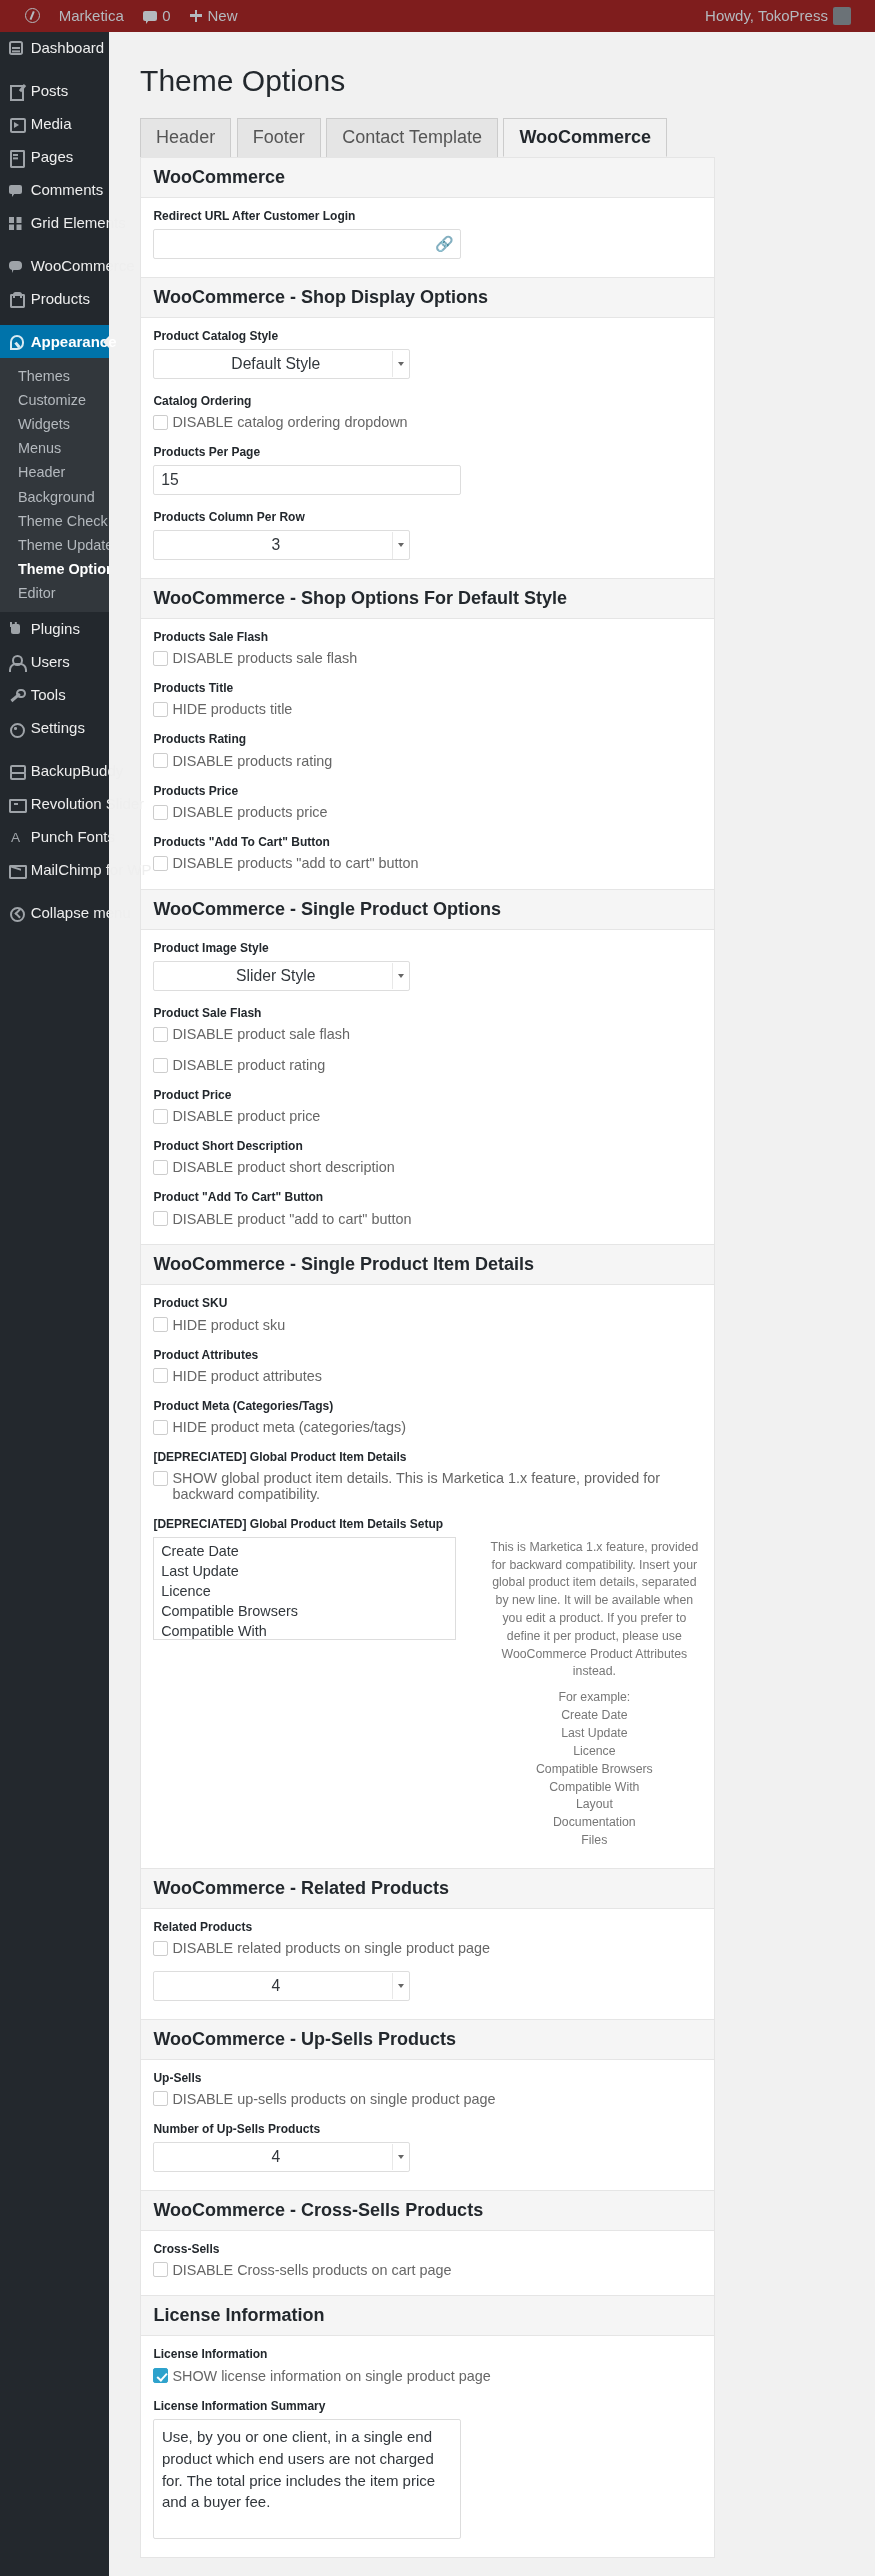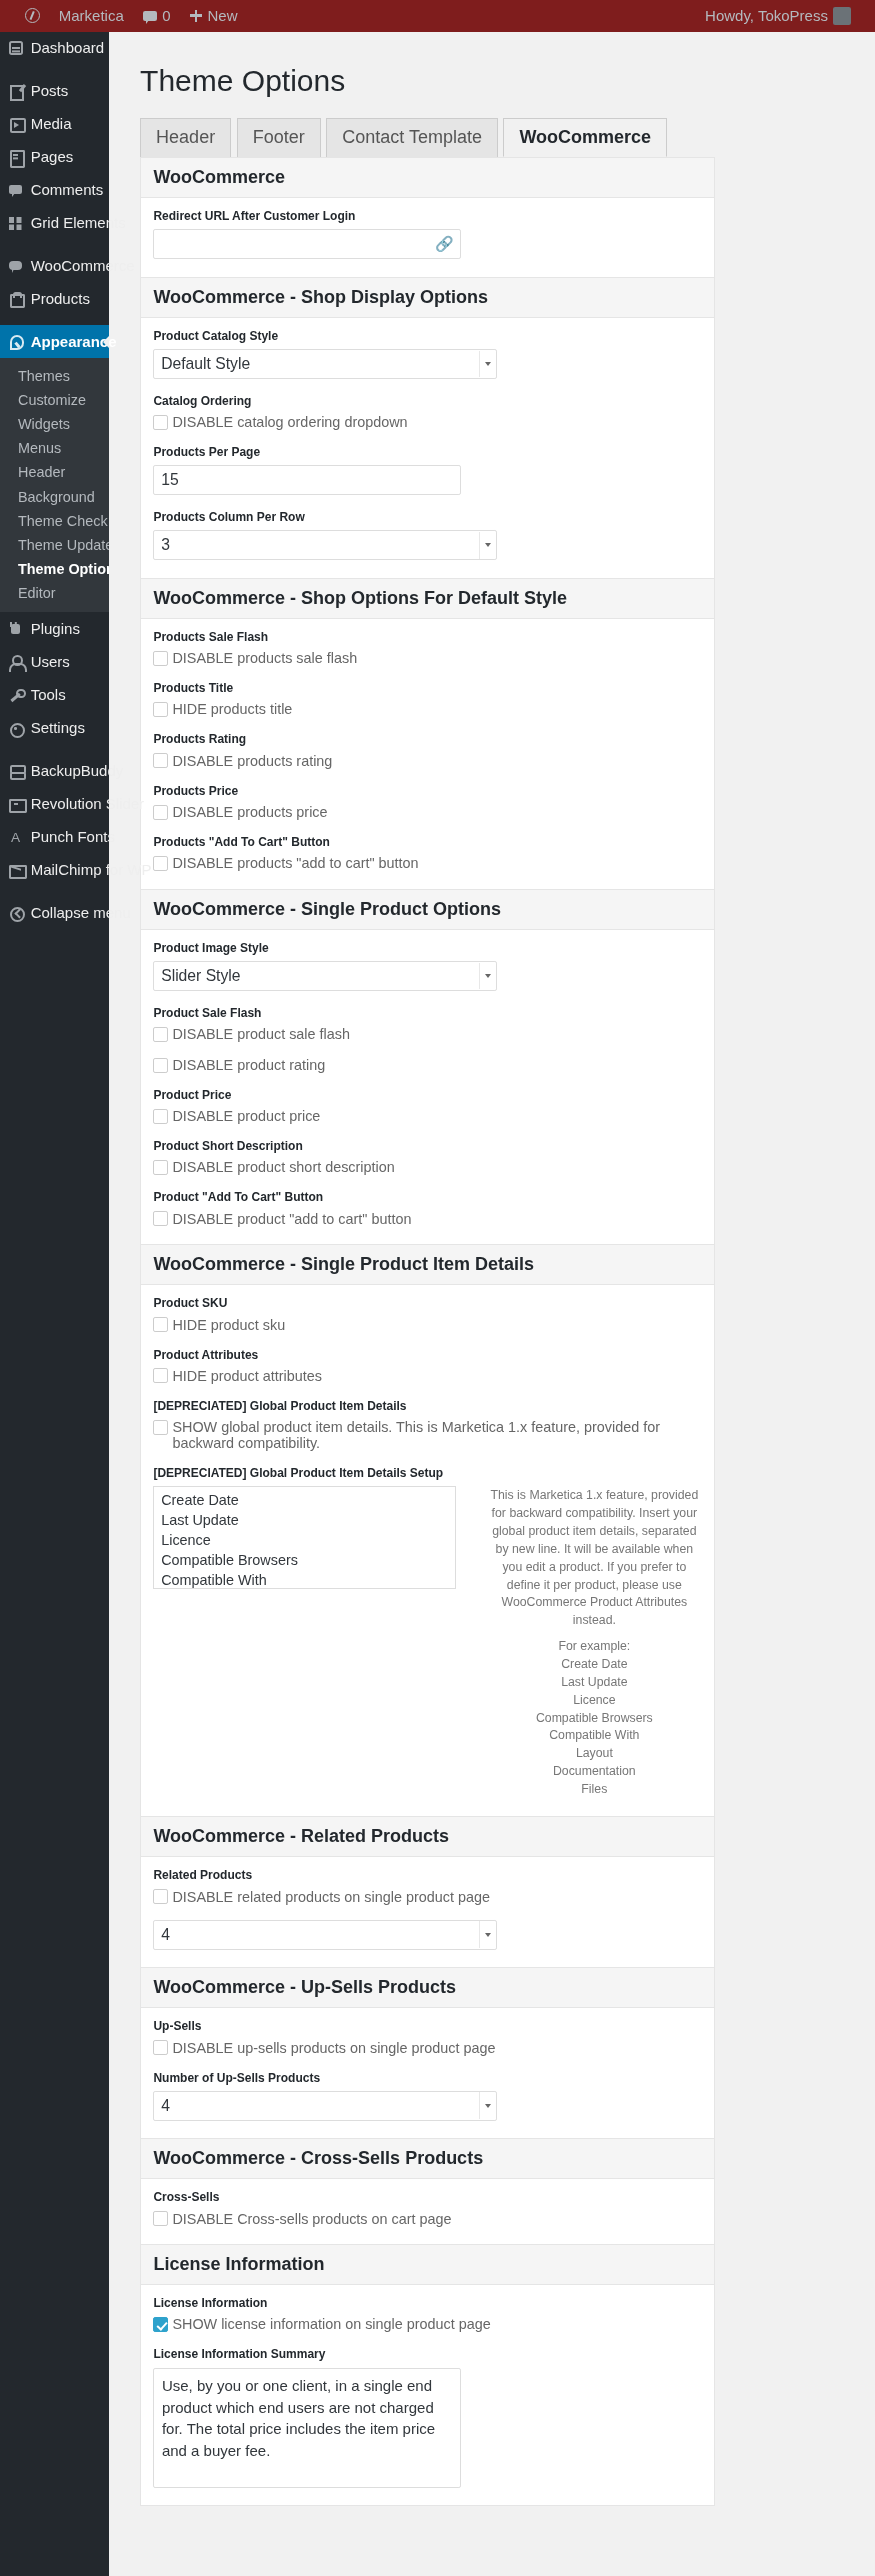--- a/index.html
+++ b/index.html
@@ -169,23 +169,23 @@
     width:308px; height:30px; border:0.7px solid #ddd; border-radius:2.1px;
     background:#fff; font-size:15.7px; color:#32373c; padding:2.7px 6.8px;
     display:flex; align-items:center; font-family:"Liberation Sans", sans-serif;
   }
   .txt.with-icon { position:relative; }
   .txt .pick-ico {
     position:absolute; right:6.8px; top:50%; transform:translateY(-50%);
     color:#bbb; font-size:15px;
   }
   select.sel, .sel {
-    width:344px; height:30px; border:0.7px solid #ddd; border-radius:2.1px;
+    width:257px; height:30px; border:0.7px solid #ddd; border-radius:2.1px;
     background:#fff; font-size:15.7px; color:#32373c; padding:2.7px 19px 2.7px 6.8px;
-    display:flex; align-items:center; position:relative;
+    display:flex; align-items:center; position:relative;justify-content:center;
   }
   .sel .caret {
     position:absolute; right:0.7px; top:0.7px; bottom:0.7px; width:16.4px;
     border-left:0.7px solid #e8e8e8; display:flex; align-items:center; justify-content:center;
   }
   .sel .caret:after{
     content:""; border-style:solid; border-width:4.1px 3.4px 0 3.4px;
     border-color:#666 transparent transparent transparent;
   }
   .check-row { display:flex; align-items:flex-start; gap:4px; font-size:14.4px; color:#666; }
@@ -493,20 +493,27 @@
           </div>
         </div>
         <div class="field">
           <span class="field-label">Product Attributes</span>
           <div class="check-row">
             <span class="cb"></span>
             <span>HIDE product attributes</span>
           </div>
         </div>
         <div class="field">
+          <span class="field-label">Product Meta (Categories/Tags)</span>
+          <div class="check-row">
+            <span class="cb"></span>
+            <span>HIDE product meta (categories/tags)</span>
+          </div>
+        </div>
+        <div class="field">
           <span class="field-label">[DEPRECIATED] Global Product Item Details</span>
           <div class="check-row">
             <span class="cb"></span>
             <span>SHOW global product item details. This is Marketica 1.x feature, provided for backward compatibility.</span>
           </div>
         </div>
 
         <div class="field">
           <span class="field-label">[DEPRECIATED] Global Product Item Details Setup</span>
           <div class="details-wrap">

